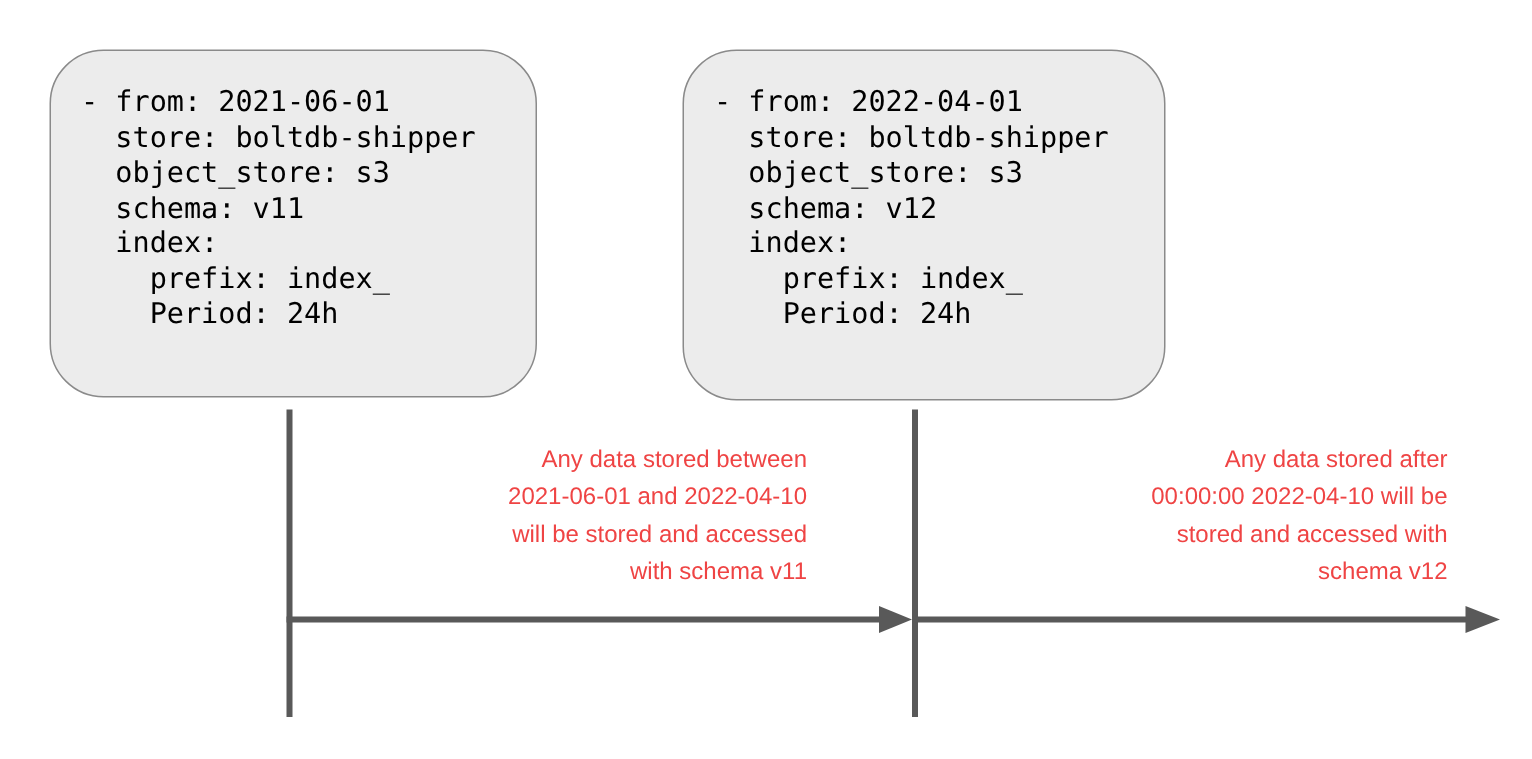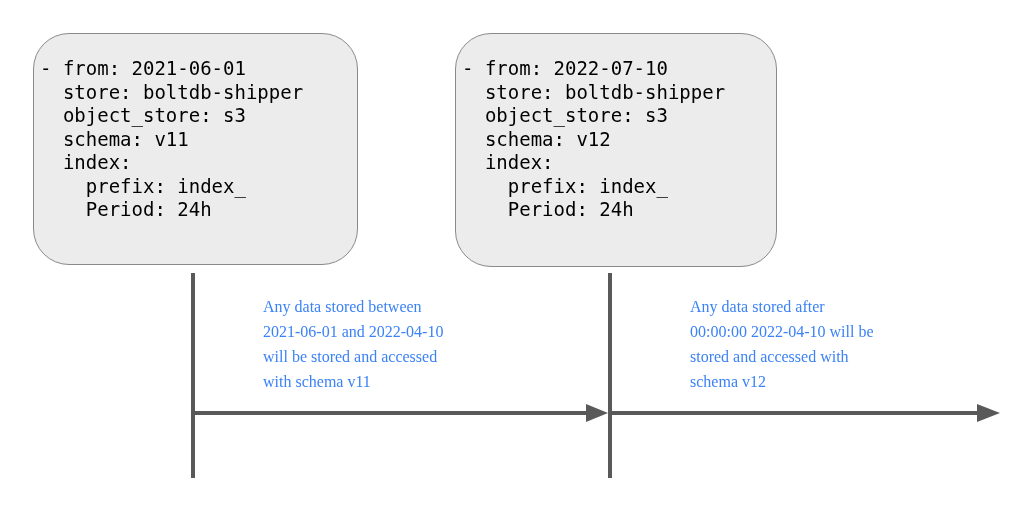--- a/index.html
+++ b/index.html
@@ -18,60 +18,61 @@
     position: absolute;
     background: #ececec;
     border: 1.5px solid #8a8a8a;
     border-radius: 36px;
     box-sizing: border-box;
   }
   #config-box-1 { left: 33px;  top: 33px; width: 325px; height: 232px; }
   #config-box-2 { left: 455px; top: 33px; width: 322px; height: 234px; }
   .config-box pre {
     margin: 0;
-    padding: 23px 6px 0 6px;
+    padding: 23px 6px 0 20px;
     font-family: "DejaVu Sans Mono", monospace;
     font-size: 19px;
     line-height: 23.5px;
     color: #000000;
     white-space: pre;
   }
   .timeline-svg {
     position: absolute;
     left: 0; top: 0;
   }
   .annotation {
     position: absolute;
     width: 275px;
-    font-family: Liberation Serif, serif;
+    font-family: Liberation Sans, sans-serif;
     font-size: 16px;
     line-height: 25px;
-    color: #3b82f6;
+    color: #ef4444;
     white-space: pre-line;
+    text-align: right;
   }
   #annotation-1 { left: 263px; top: 294px; }
   #annotation-2 { left: 690px; top: 294px; }
 </style>
 </head>
 <body>
 
 <div class="canvas">
 
   <div class="config-box" id="config-box-1">
     <pre>- from: 2021-06-01
   store: boltdb-shipper
   object_store: s3
   schema: v11
   index:
     prefix: index_
     Period: 24h</pre>
   </div>
 
   <div class="config-box" id="config-box-2">
-    <pre>- from: 2022-07-10
+    <pre>- from: 2022-04-01
   store: boltdb-shipper
   object_store: s3
   schema: v12
   index:
     prefix: index_
     Period: 24h</pre>
   </div>
 
   <svg class="timeline-svg" width="1021" height="506" viewBox="0 0 1021 506">
     <line x1="193" y1="273" x2="193" y2="478" stroke-width="4" stroke="#595959"></line>

